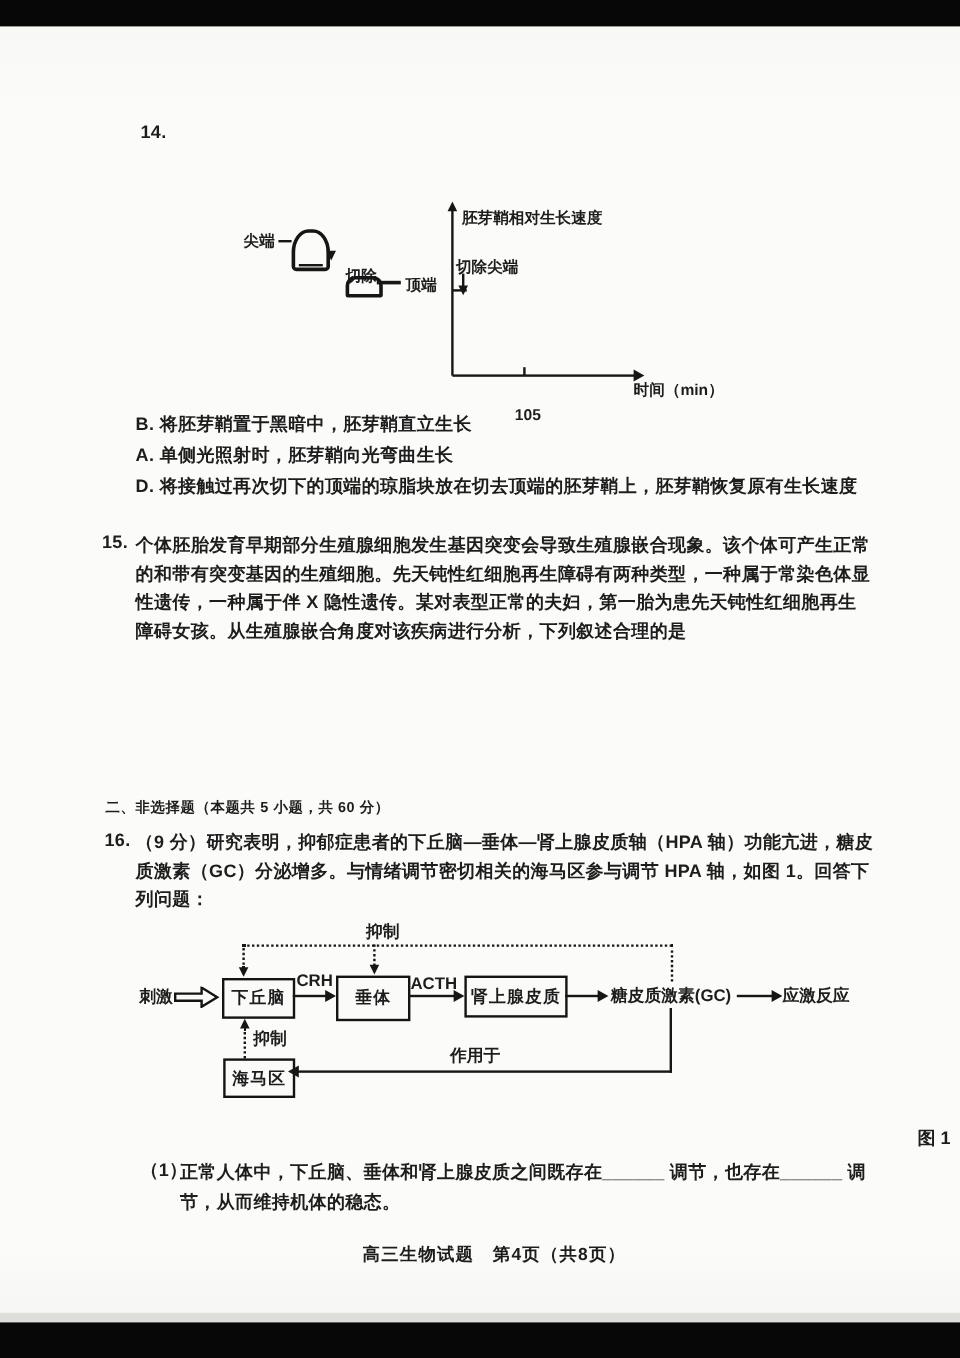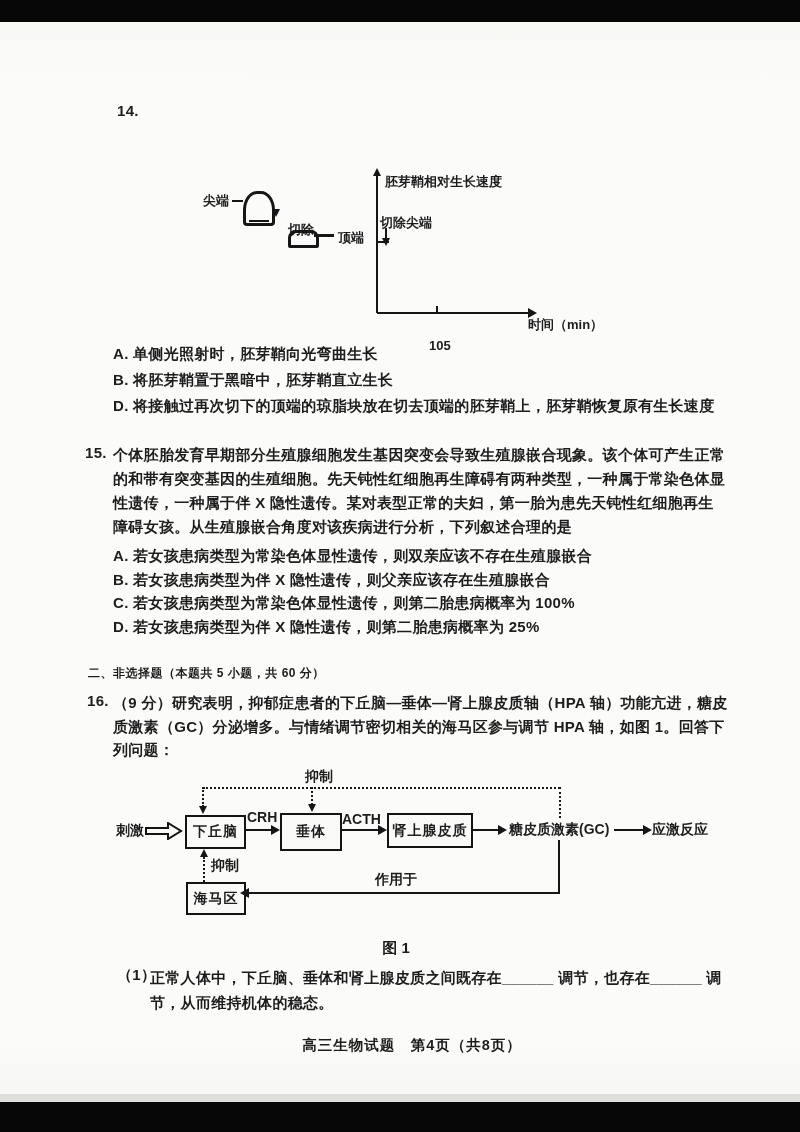--- a/index.html
+++ b/index.html
@@ -68,36 +68,30 @@
     <div class="tri tri-d" style="left:381.5px;top:238px;"></div>
     <div class="hline" style="left:377px;top:241px;width:12px;"></div>
     <div class="hline" style="left:377px;top:312px;width:152px;"></div>
     <div class="tri tri-r" style="left:528px;top:308px;"></div>
     <div class="vline" style="left:436px;top:306px;height:7px;"></div>
     <span class="lab" style="left:429px;top:316px;margin-top:22px;">105</span>
     <span class="lab" style="left:528px;top:316px;">时间（min）</span>
   </div>
 
   <div class="opts" style="left:113px;top:341px;width:640px;line-height:26px;">
+    <div>B. 将胚芽鞘置于黑暗中，胚芽鞘直立生长</div>
     <div>A. 单侧光照射时，胚芽鞘向光弯曲生长</div>
-    <div>B. 将胚芽鞘置于黑暗中，胚芽鞘直立生长</div>
     <div>D. 将接触过再次切下的顶端的琼脂块放在切去顶端的胚芽鞘上，胚芽鞘恢复原有生长速度</div>
   </div>
 
   <div class="qnum" style="left:85px;top:444px;">15.</div>
   <div class="qtext" style="left:113px;top:443px;width:632px;line-height:24px;">个体胚胎发育早期部分生殖腺细胞发生基因突变会导致生殖腺嵌合现象。该个体可产生正常
 的和带有突变基因的生殖细胞。先天钝性红细胞再生障碍有两种类型，一种属于常染色体显
 性遗传，一种属于伴 X 隐性遗传。某对表型正常的夫妇，第一胎为患先天钝性红细胞再生
 障碍女孩。从生殖腺嵌合角度对该疾病进行分析，下列叙述合理的是</div>
-  <div class="opts" style="left:113px;top:544px;width:640px;line-height:23.7px;">
-    <div>A. 若女孩患病类型为常染色体显性遗传，则双亲应该不存在生殖腺嵌合</div>
-    <div>B. 若女孩患病类型为伴 X 隐性遗传，则父亲应该存在生殖腺嵌合</div>
-    <div>C. 若女孩患病类型为常染色体显性遗传，则第二胎患病概率为 100%</div>
-    <div>D. 若女孩患病类型为伴 X 隐性遗传，则第二胎患病概率为 25%</div>
-  </div>
 
   <div class="sect" style="left:88px;top:665px;">二、非选择题（本题共 5 小题，共 60 分）</div>
 
   <div class="qnum" style="left:87px;top:692px;">16.</div>
   <div class="qtext" style="left:113px;top:691px;width:634px;line-height:23.5px;">（9 分）研究表明，抑郁症患者的下丘脑—垂体—肾上腺皮质轴（HPA 轴）功能亢进，糖皮
 质激素（GC）分泌增多。与情绪调节密切相关的海马区参与调节 HPA 轴，如图 1。回答下
 列问题：</div>
 
   <div class="abs" style="left:0;top:765px;width:800px;height:152px;">
 
@@ -135,21 +129,21 @@
     <div class="vline" style="left:558px;top:75px;height:54px;"></div>
     <div class="hline" style="left:248px;top:127px;width:312px;"></div>
     <div class="tri tri-l" style="left:240px;top:123px;"></div>
     <span class="flab" style="left:375px;top:106px;">作用于</span>
 
     <div class="tri tri-u" style="left:199.5px;top:84px;"></div>
     <div class="dot-v" style="left:203px;top:92px;height:25px;"></div>
     <span class="flab" style="left:211px;top:92px;">抑制</span>
   </div>
 
-  <div class="caption" style="left:0;top:939px;width:792px;text-align:center;">图 1</div>
+  <div class="caption" style="left:0;top:939px;width:792px;text-align:right;">图 1</div>
 
   <div class="qnum" style="left:117px;top:966px;">（1）</div>
   <div class="qtext" style="left:150px;top:965px;width:592px;line-height:25px;">正常人体中，下丘脑、垂体和肾上腺皮质之间既存在______ 调节，也存在______ 调
 节，从而维持机体的稳态。</div>
 
   <div class="footer">高三生物试题　第4页（共8页）</div>
 
 </div>
 
 </body></html>

